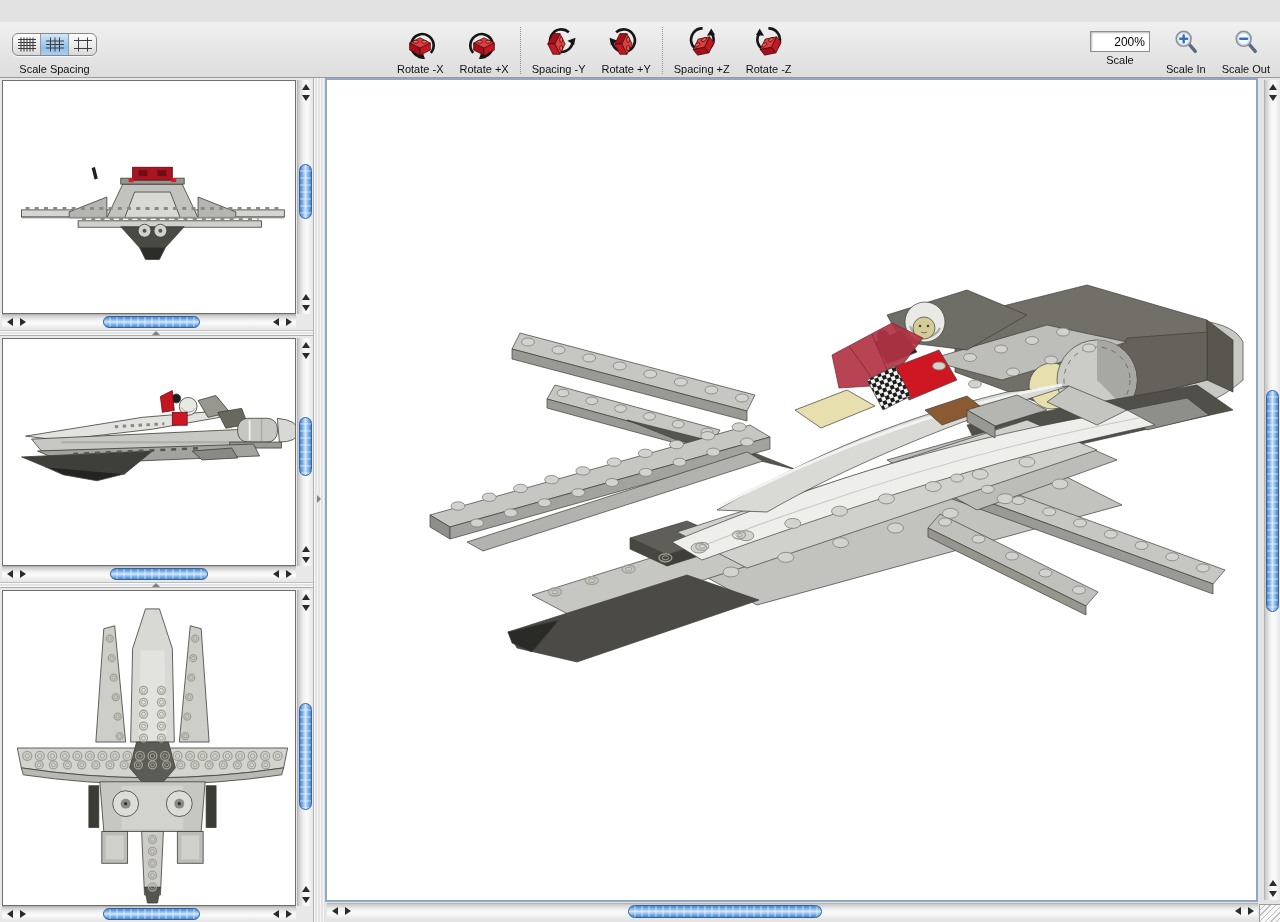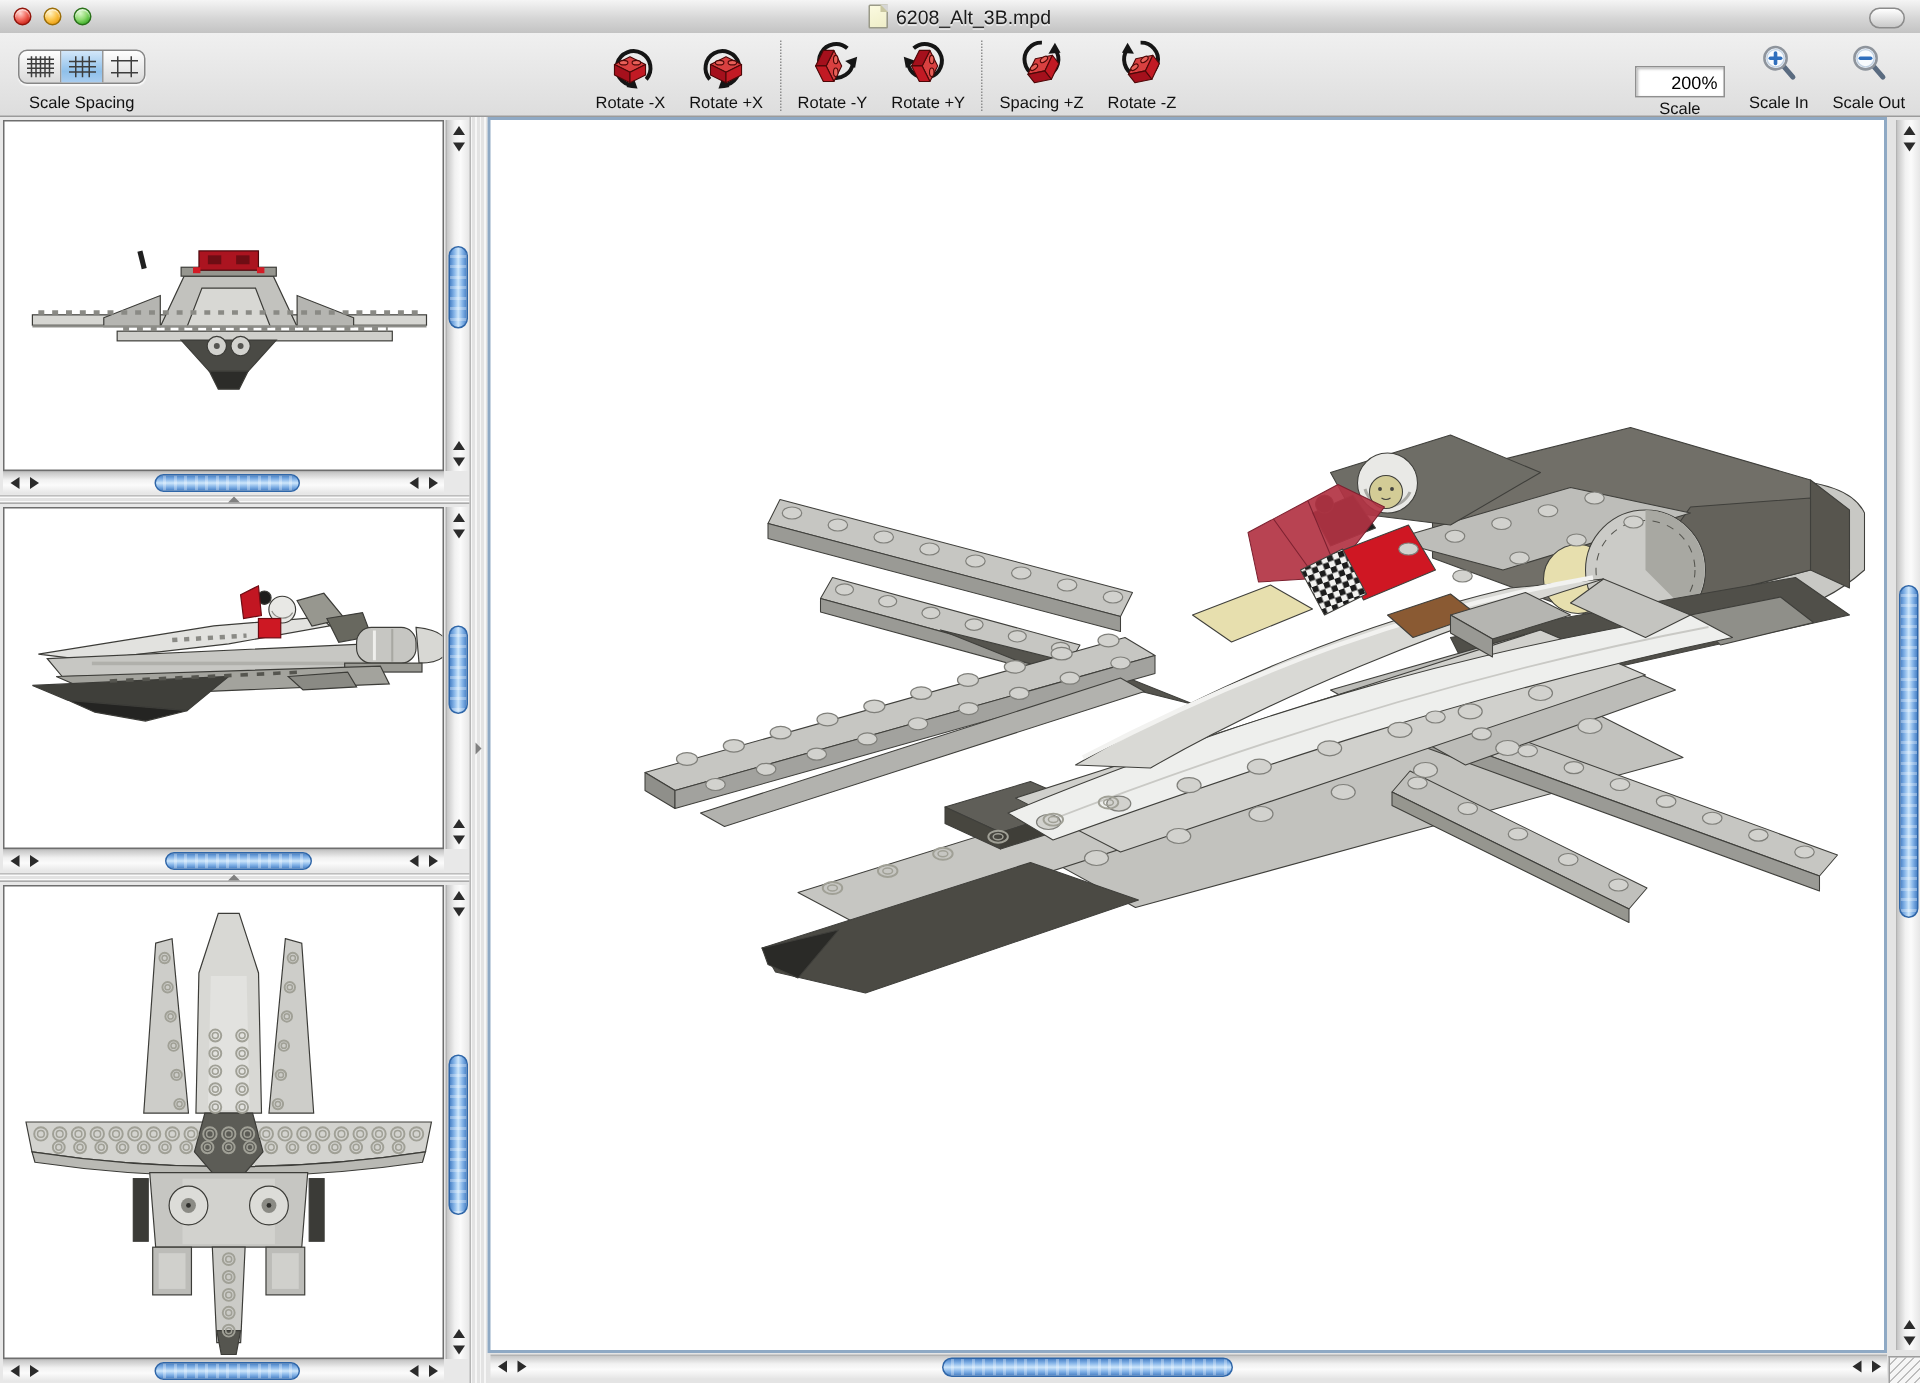--- a/index.html
+++ b/index.html
@@ -35,21 +35,21 @@
   .icon-slot{height:34px;display:flex;align-items:center;justify-content:center;}
   .tsep{border-left:1px dotted #8f8f8f;height:47px;margin:0 11px;}
   .seg-ctl{display:flex;border:1px solid #868686;border-radius:6px;overflow:hidden;
     background:linear-gradient(#fefefe,#d9d9d9);box-shadow:0 1px 1px rgba(255,255,255,.8);}
   .seg{width:27px;height:21px;display:flex;align-items:center;justify-content:center;
     border-right:1px solid #999;}
   .seg:last-child{border-right:none;}
   .seg.sel{background:linear-gradient(#d3e7fa,#8fc0ea 65%,#a9cdf0);}
   .scale-input{width:52px;height:18px;border:1px solid #8f8f8f;background:#fff;
     box-shadow:inset 1px 1px 2px rgba(0,0,0,.28);font:12px "Liberation Sans",sans-serif;
-    text-align:right;padding:1px 4px 0 2px;margin-top:17px;}
+    text-align:right;padding:1px 4px 0 2px;margin-top:4px;}
   .sp-rot{width:300px;}
   .sp-flex{flex:1;}
   .gap14{width:16px;}
 
   
   .content{position:absolute;left:0;top:78px;right:0;bottom:0;background:#e4e4e4;}
   .panel{position:absolute;left:0;width:313px;background:#e8e8e8;}
   .view{position:absolute;left:2px;top:2px;right:17px;bottom:16px;background:#fff;
     border:1px solid #6e6e6e;overflow:hidden;}
   .view svg{display:block;width:100%;height:100%;}
@@ -94,32 +94,20 @@
       linear-gradient(180deg,#4a82c6,#85b4e8 25%,#cde6fb 50%,#85b4e8 75%,#4a82c6);}
   .corner-grip{position:absolute;right:0;bottom:0;width:21px;height:18px;
     background:repeating-linear-gradient(135deg,#f6f6f6 0 3px,#bdbdbd 3px 4px);
     border-left:1px solid #9d9d9d;border-top:1px solid #9d9d9d;box-sizing:border-box;}
 </style>
 </head>
 <body>
 
 <div class="window">
 
-  <div class="titlebar">
-    <div class="lights">
-      <div class="light red"></div>
-      <div class="light yellow"></div>
-      <div class="light green"></div>
-    </div>
-    <div class="title-wrap">
-      <span class="docicon"></span>
-      <span>6208_Alt_3B.mpd</span>
-    </div>
-    <div class="pill"></div>
-  </div>
 
   <div class="toolbar">
     <div class="titem">
       <div class="icon-slot">
         <div class="seg-ctl">
           <div class="seg">
             <svg width="18" height="15" viewBox="0 0 18 15">
                 <g stroke="#3d3d3d" stroke-width="1">
                   <line x1="3" y1="0.5" x2="3" y2="14.5"></line>
                   <line x1="6" y1="0.5" x2="6" y2="14.5"></line>
@@ -211,21 +199,21 @@
     </g>
     <g transform="rotate(90 18 18)" stroke="#4d0808" stroke-width="0.8" stroke-linejoin="round">
       <polygon points="7,17 18,11.5 29,17 18,22.5" fill="#d94040"></polygon>
       <polygon points="7,17 18,22.5 18,30 7,24.5" fill="#a5101c"></polygon>
       <polygon points="18,22.5 29,17 29,24.5 18,30" fill="#c21a24"></polygon>
       <ellipse cx="13.5" cy="15.7" rx="3" ry="1.6" fill="#e86058"></ellipse>
       <ellipse cx="22.5" cy="15.7" rx="3" ry="1.6" fill="#e86058"></ellipse>
     </g>
             </svg></span>
         </div>
-      <div class="lbl">Rotate -Y</div>
+      <div class="lbl">Spacing -Y</div>
     </div>
     <div class="gap14"></div>
     <div class="titem tbtn">
       <div class="icon-slot">
           <span class="brick-icon"><svg viewBox="0 0 36 34" width="34" height="32">
     <g transform="translate(18,17) scale(-1,1) rotate(0) translate(-18,-17)">
       <path d="M28.5,5.5 A12,12 0 1 0 32.5,15.5" fill="none" stroke="#151515" stroke-width="2.8"></path>
       <polygon points="34,19.5 27,14.5 35.5,11.5" fill="#151515"></polygon>
     </g>
     <g transform="rotate(90 18 18)" stroke="#4d0808" stroke-width="0.8" stroke-linejoin="round">

